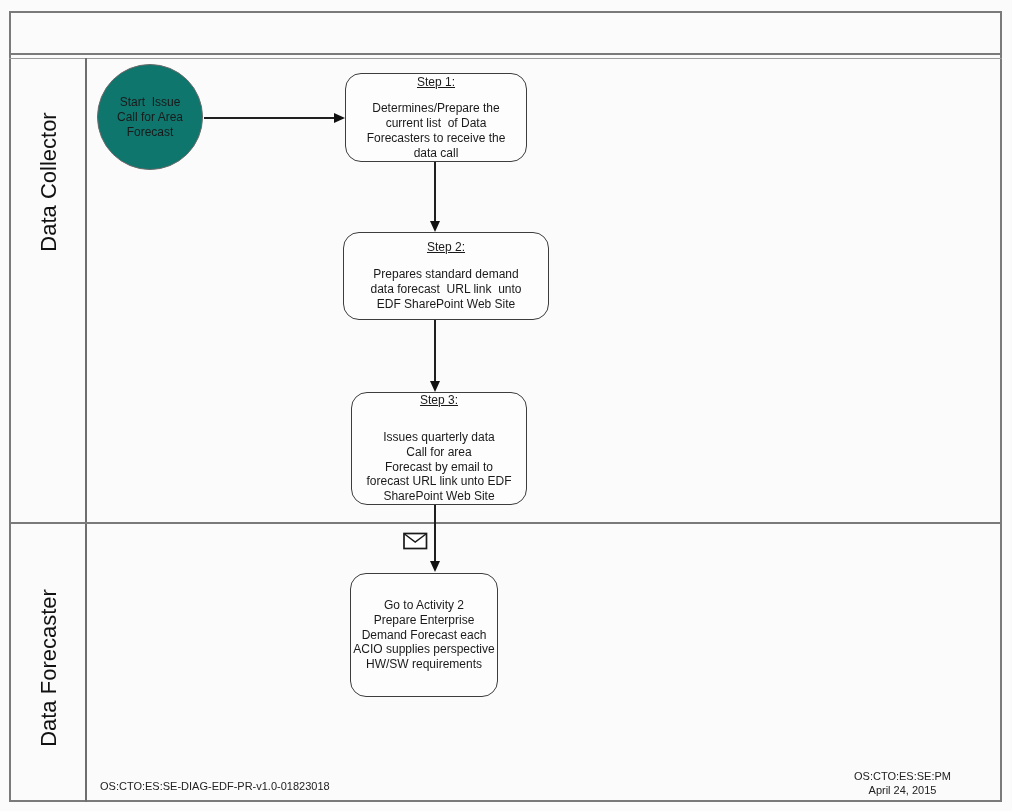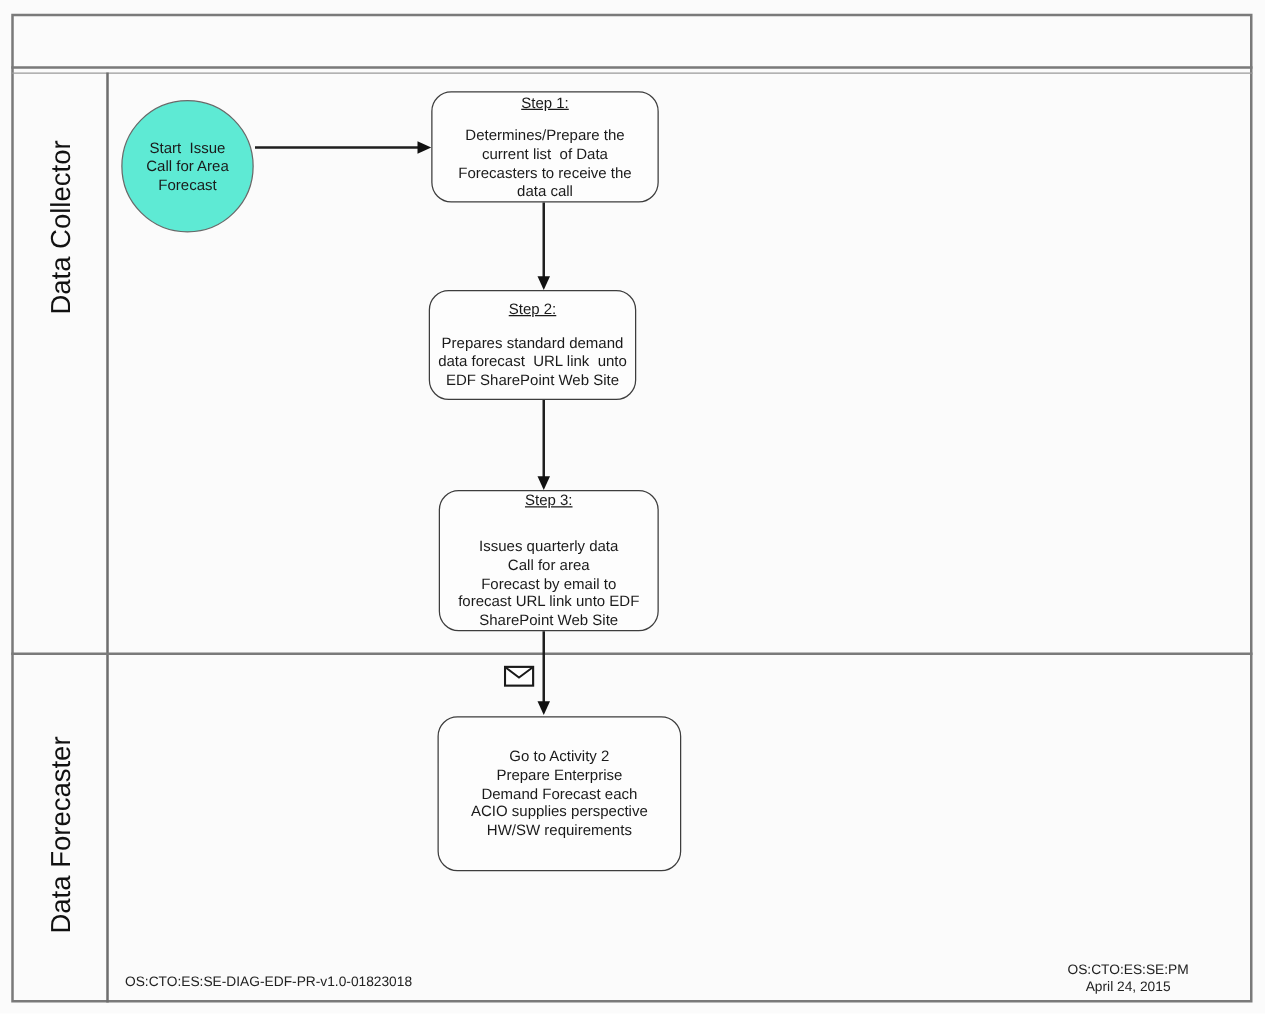--- a/index.html
+++ b/index.html
@@ -49,25 +49,25 @@
     font-size: 22px;
     color: #111;
     transform: translate(-50%, -50%) rotate(-90deg);
   }
   #lane-label-collector  { left: 49px; top: 182px; }
   #lane-label-forecaster { left: 49px; top: 668px; }
 
   
   .start-circle {
     position: absolute;
-    left: 97px; top: 80px;
+    left: 97px; top: 64px;
     width: 106px; height: 106px;
     border-radius: 50%;
     border: 1.5px solid #696969;
-    background: #5eead4;
+    background: #0f766e;
     box-sizing: border-box;
     display: flex;
     align-items: center;
     justify-content: center;
     text-align: center;
     font-size: 12px;
     line-height: 15px;
     white-space: pre-wrap;
   }
 
@@ -83,23 +83,23 @@
     align-items: center;
     justify-content: center;
     text-align: center;
     font-size: 12px;
     line-height: 14.8px;
     gap: 12px;
   }
   .pbox .box-header { text-decoration: underline; }
   .pbox .box-body   { white-space: pre-wrap; }
   #step1-box    { left: 345px; top: 73px;  width: 182px; height: 89px; }
-  #step2-box    { left: 343px; top: 232px; width: 166px; height: 88px; }
+  #step2-box    { left: 343px; top: 232px; width: 206px; height: 88px; }
   #step3-box    { left: 351px; top: 392px; width: 176px; height: 113px; justify-content: space-between; }
-  #activity-box { left: 350px; top: 573px; width: 195px; height: 124px; }
+  #activity-box { left: 350px; top: 573px; width: 148px; height: 124px; }
 
   
   .flow-h { position: absolute; height: 1.5px; background: #1f1f1f; }
   .flow-v { position: absolute; width: 1.5px;  background: #1f1f1f; }
   .arrowhead-right {
     position: absolute;
     width: 0; height: 0;
     border-top: 5px solid transparent;
     border-bottom: 5px solid transparent;
     border-left: 11px solid #111;

